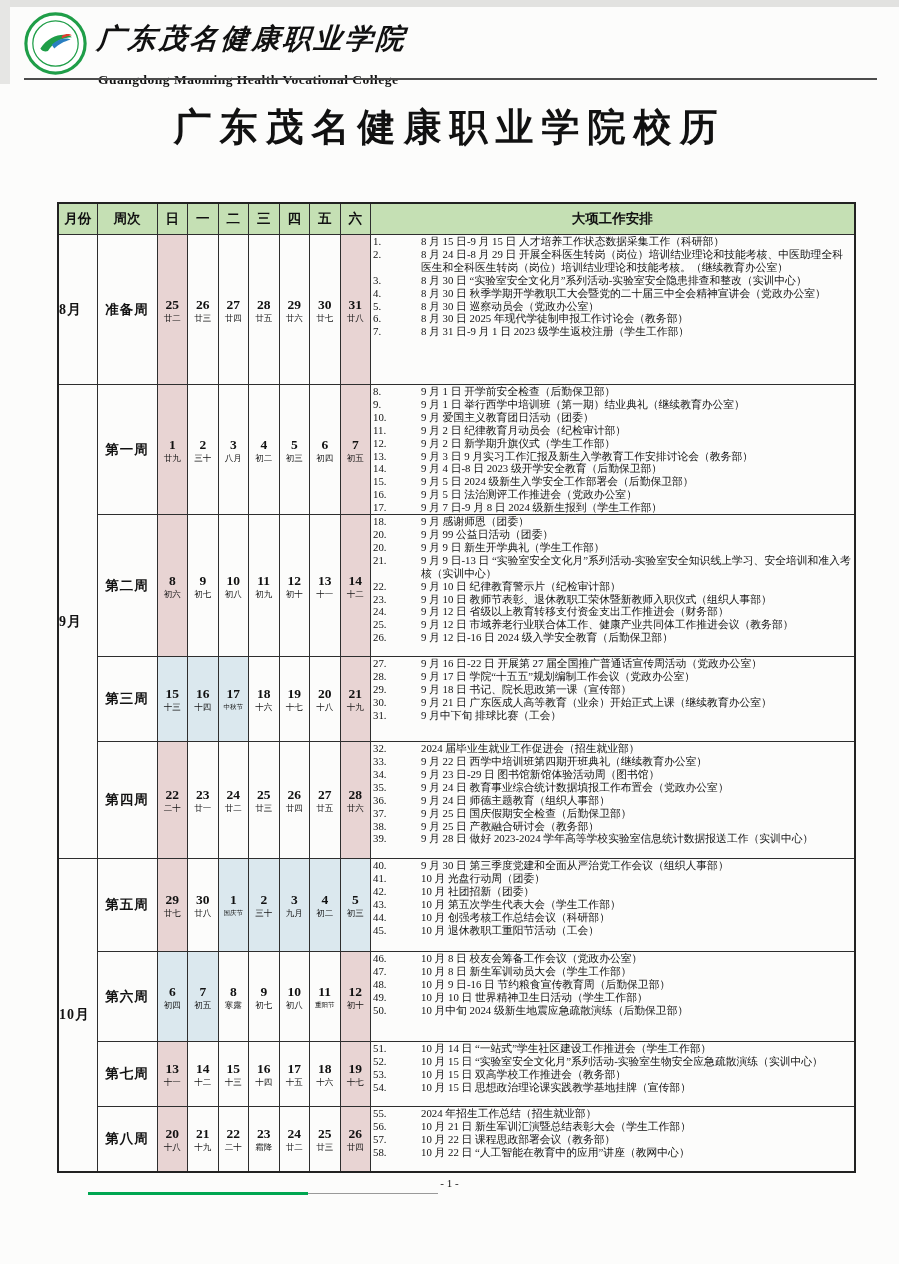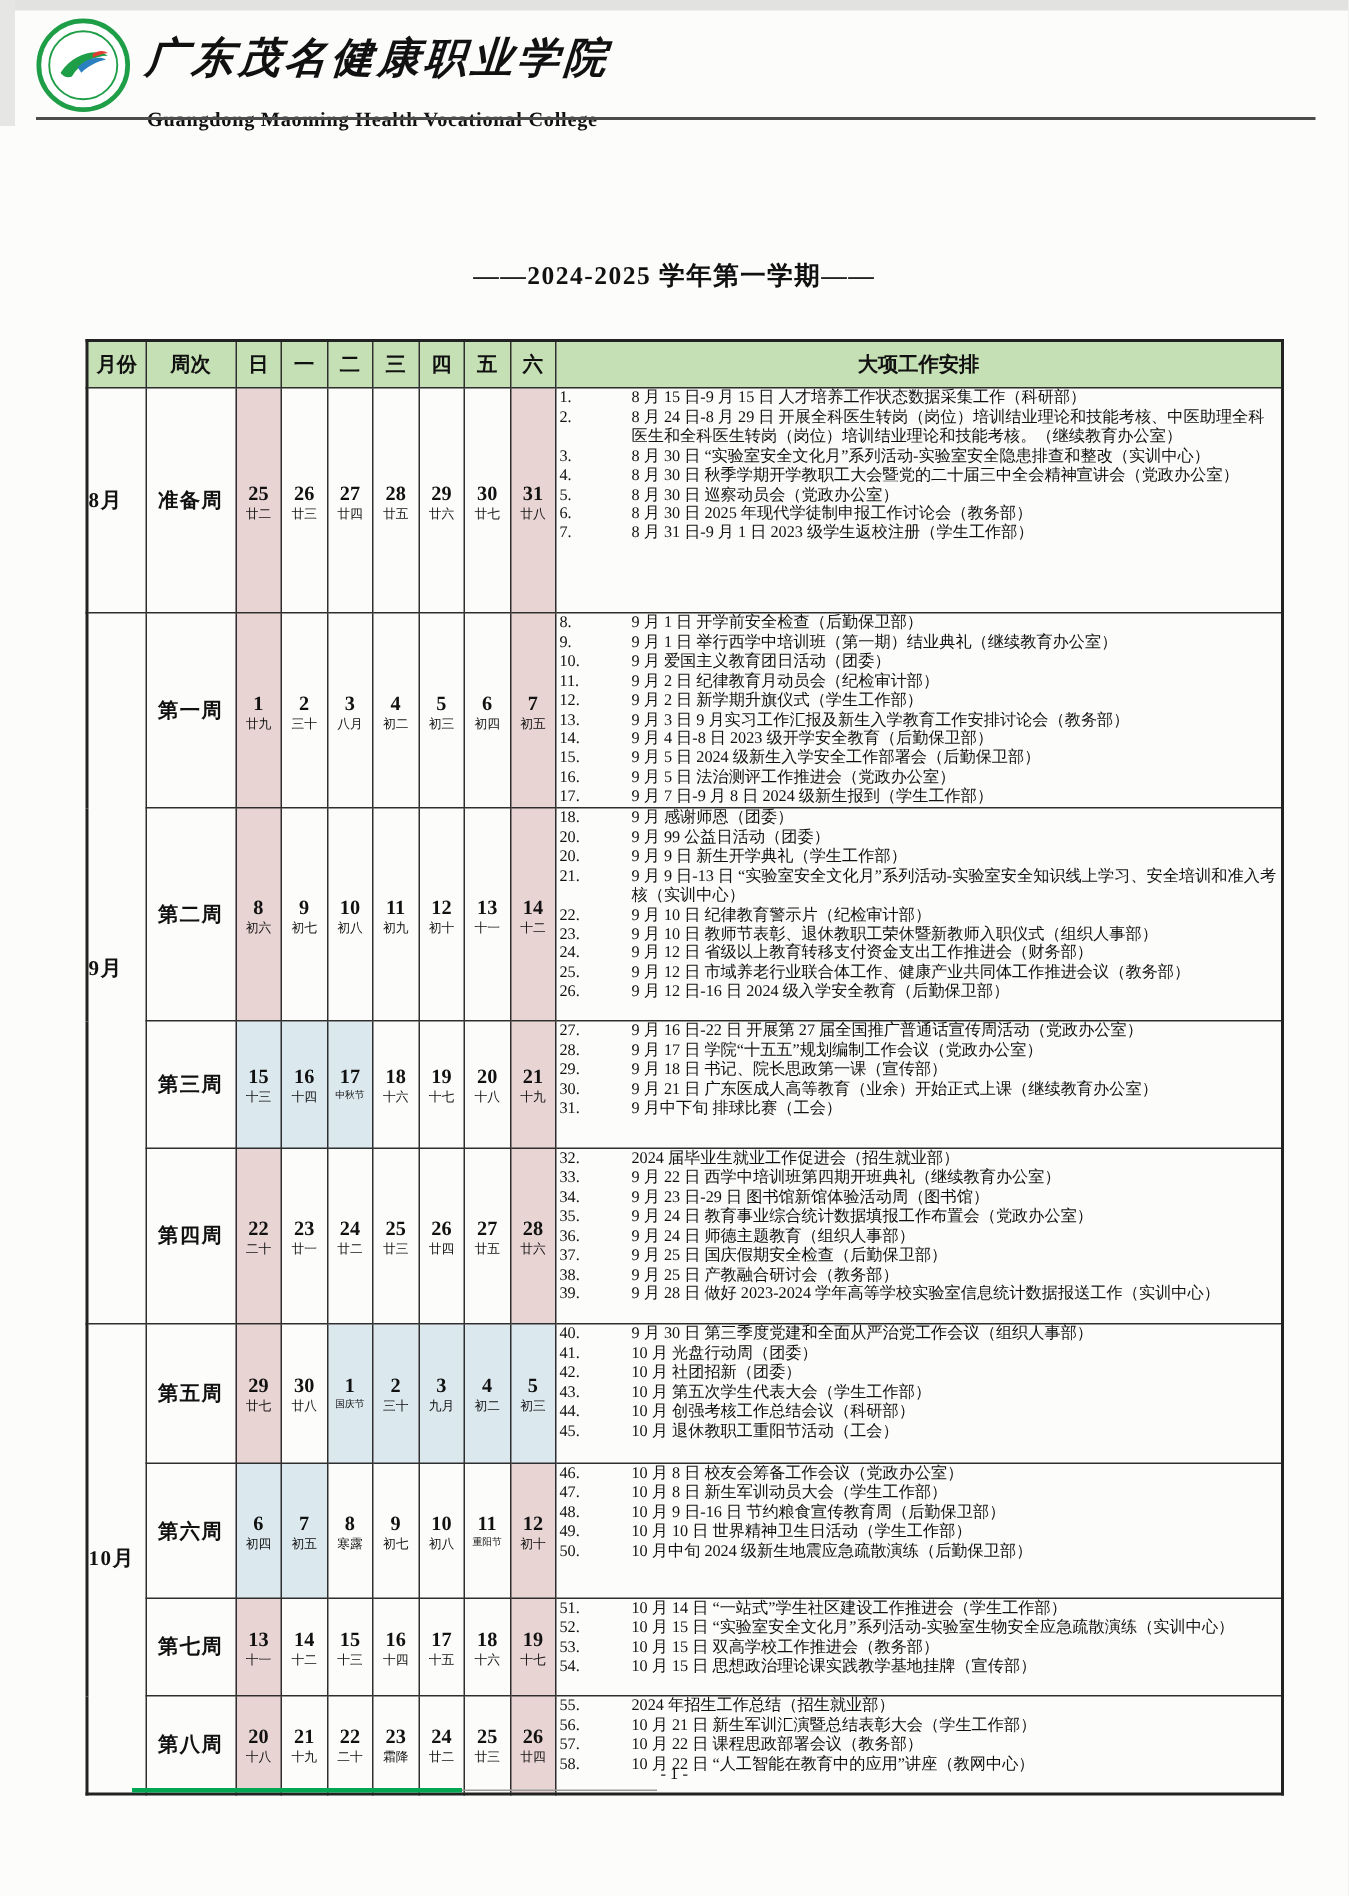--- a/index.html
+++ b/index.html
@@ -14,21 +14,21 @@
              font-style:italic;letter-spacing:3px;transform:skewX(-4deg);}
   .header-en{position:absolute;left:98px;top:72px;font-size:13.5px;font-weight:bold;letter-spacing:0.5px;}
   .header-rule{position:absolute;left:24px;right:22px;top:78px;height:2px;background:#4c4c4c;}
 
   .doc-title{position:absolute;left:0;top:102px;width:100%;text-align:center;
              font-size:38px;font-weight:bold;letter-spacing:8px;}
   .doc-subtitle{position:absolute;left:0;top:172px;width:100%;text-align:center;
                 font-size:17px;font-weight:bold;letter-spacing:1px;}
 
   
-  table.cal{position:absolute;left:57px;top:226px;border-collapse:collapse;table-layout:fixed;
+  table.cal{position:absolute;left:57px;top:202px;border-collapse:collapse;table-layout:fixed;
             border:2px solid #222;}
   table.cal th,table.cal td{border:1px solid #2e2e2e;padding:0;}
   table.cal thead th{background:#c5e0b4;font-size:13.5px;font-weight:bold;height:30px;
                      text-align:center;vertical-align:middle;}
   td.month-cell{font-size:14px;font-weight:bold;vertical-align:middle;
                 letter-spacing:1px;background:#fcfcfb;}
   td.week-cell{font-size:13.5px;font-weight:bold;text-align:center;vertical-align:middle;
                letter-spacing:1px;background:#fcfcfb;}
   td.day-cell{text-align:center;vertical-align:middle;background:#fcfcfb;}
   td.day-cell .num{font-size:13.5px;font-weight:bold;line-height:15px;}
@@ -60,21 +60,21 @@
     <circle cx="50" cy="50" r="47" fill="#ffffff" stroke="#1f9e48" stroke-width="5"></circle>
     <circle cx="50" cy="50" r="36" fill="#ffffff" stroke="#1f9e48" stroke-width="2"></circle>
     <path d="M26,58 C40,36 66,32 76,40 C62,40 46,48 38,62 C34,64 28,62 26,58 Z" fill="#1f9e48"></path>
     <path d="M44,52 C54,42 68,40 74,44 C64,46 54,52 48,58 Z" fill="#2a7fc1"></path>
     <path d="M60,38 C66,34 72,34 76,37 C70,38 64,40 60,42 Z" fill="#e03c31"></path>
   </svg>
   <div class="header-cn">广东茂名健康职业学院</div>
   <div class="header-en">Guangdong Maoming Health Vocational College</div>
   <div class="header-rule"></div>
 
-  <div class="doc-subtitle">——2024-2025 学年第一学期——</div>
+  <div class="doc-title">广东茂名健康职业学院校历</div>
 
   <table class="cal">
     <colgroup>
       <col style="width:39px">
         <col style="width:60px">
       <col style="width:30.5px">
         <col style="width:30.5px">
         <col style="width:30.5px">
       <col style="width:30.5px">
         <col style="width:30.5px">

